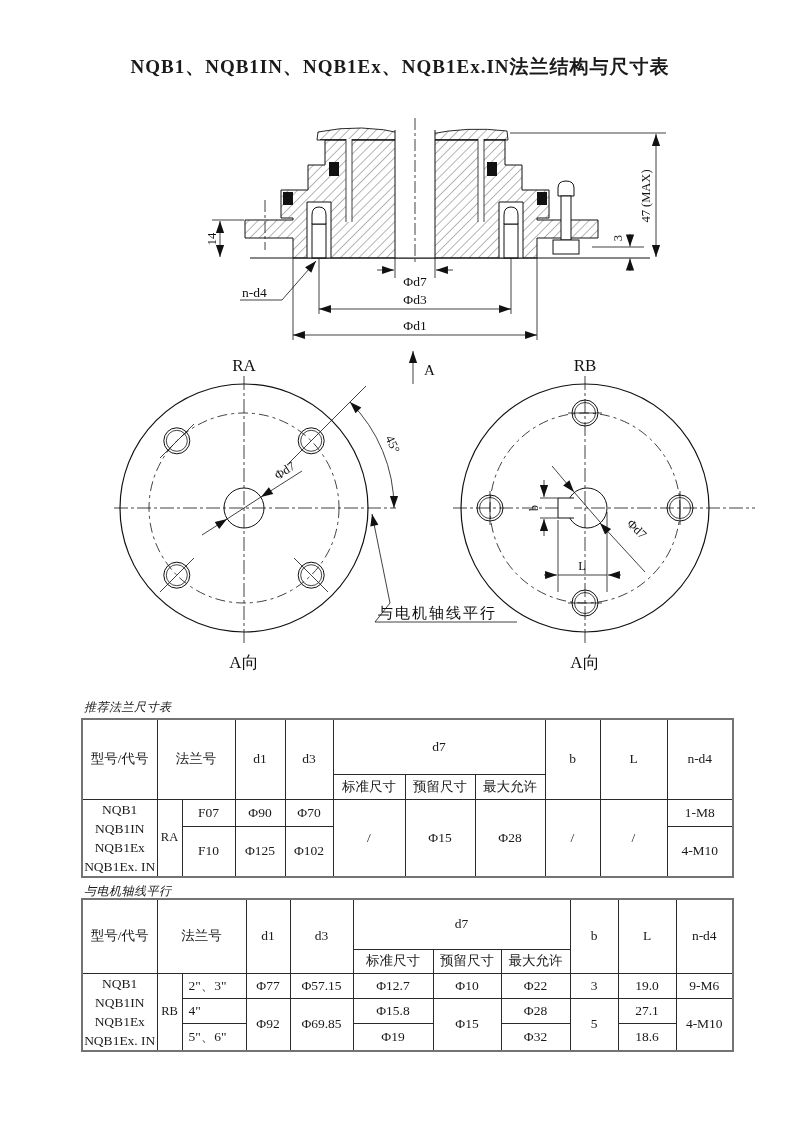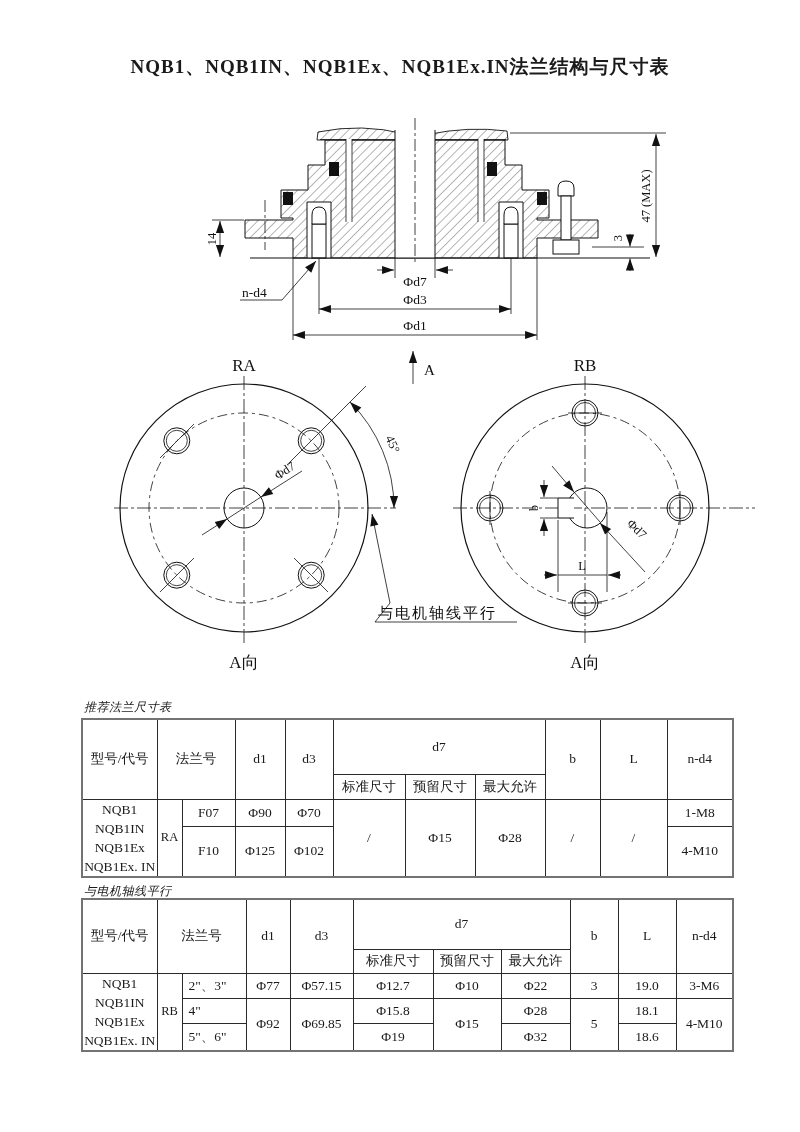--- a/index.html
+++ b/index.html
@@ -321,31 +321,31 @@
       </td>
       <td rowspan="3" style="font-size:12.5px">RB</td>
       <td style="text-align:left;padding-left:6px">2"、3"</td>
       <td>Φ77</td>
       <td>Φ57.15</td>
       <td>Φ12.7</td>
       <td>Φ10</td>
       <td>Φ22</td>
       <td>3</td>
       <td>19.0</td>
-      <td>3-M6</td>
+      <td>9-M6</td>
     </tr>
     <tr style="height:25px">
       <td style="text-align:left;padding-left:6px">4"</td>
       <td rowspan="2">Φ92</td>
       <td rowspan="2">Φ69.85</td>
       <td>Φ15.8</td>
       <td rowspan="2">Φ15</td>
       <td>Φ28</td>
       <td rowspan="2">5</td>
-      <td>18.1</td>
+      <td>27.1</td>
       <td rowspan="2">4-M10</td>
     </tr>
     <tr style="height:28px">
       <td style="text-align:left;padding-left:6px">5"、6"</td>
       <td>Φ19</td>
       <td>Φ32</td>
       <td>18.6</td>
     </tr>
   </tbody>
     </table>

